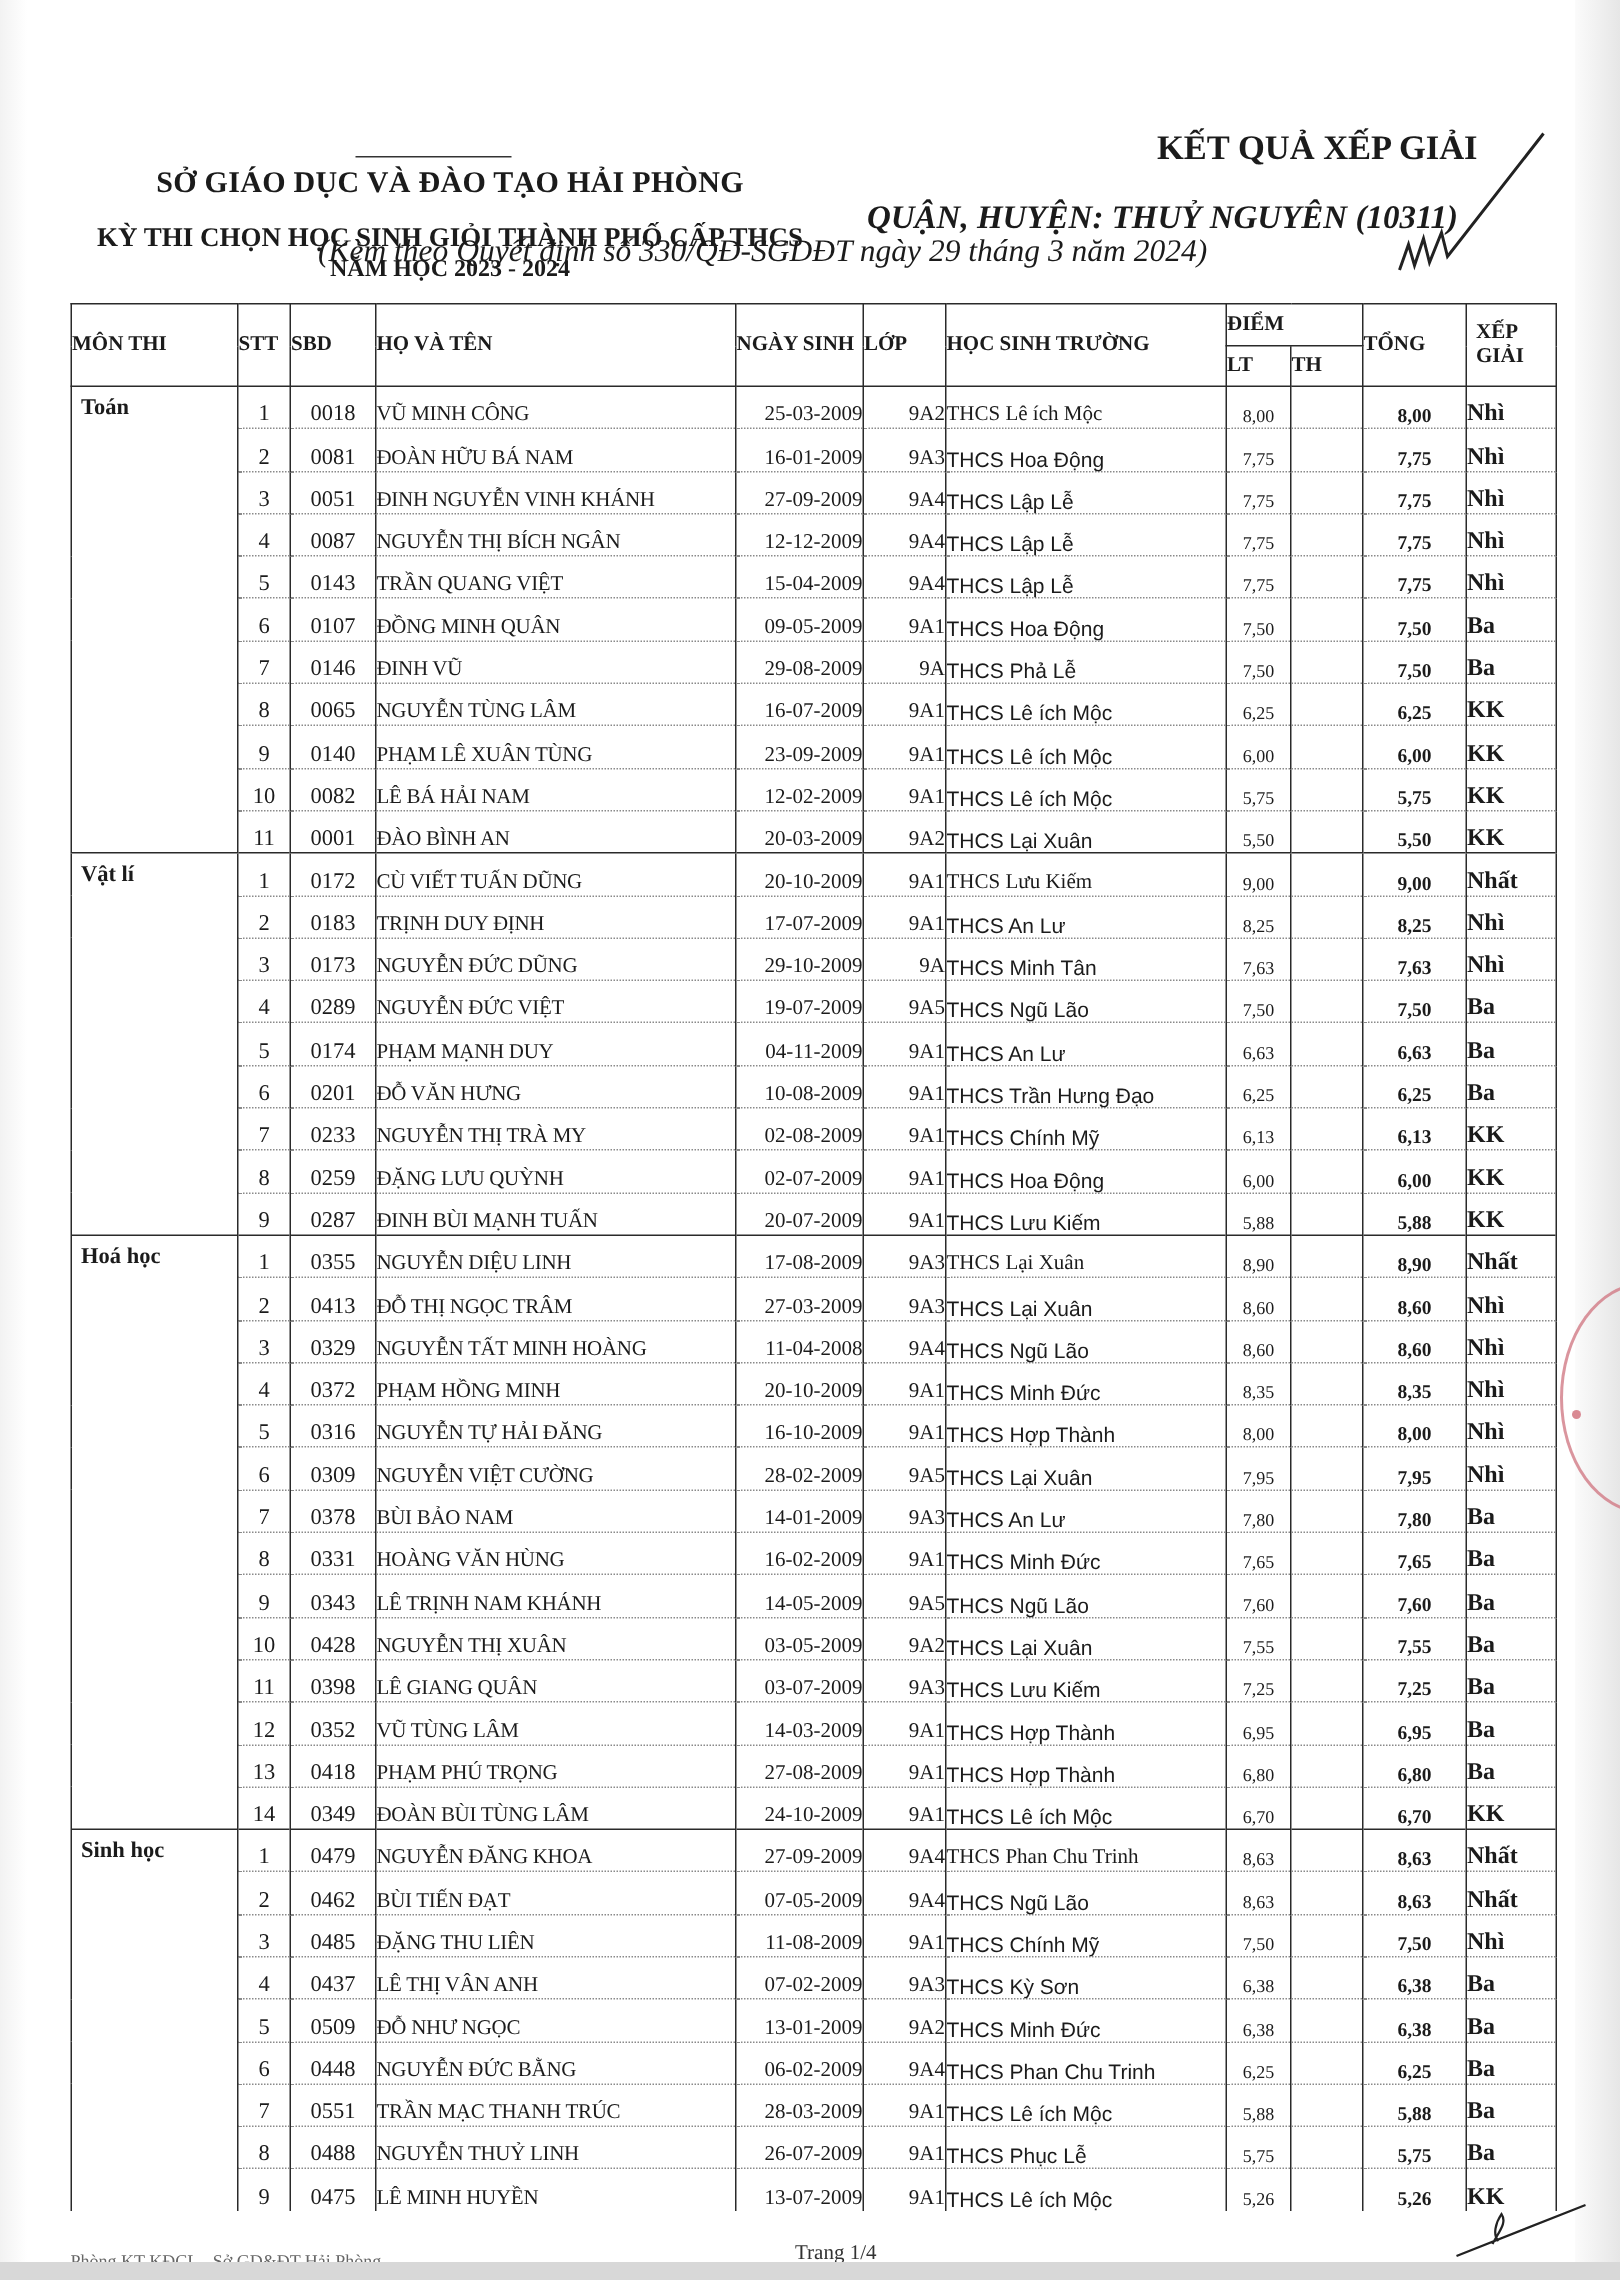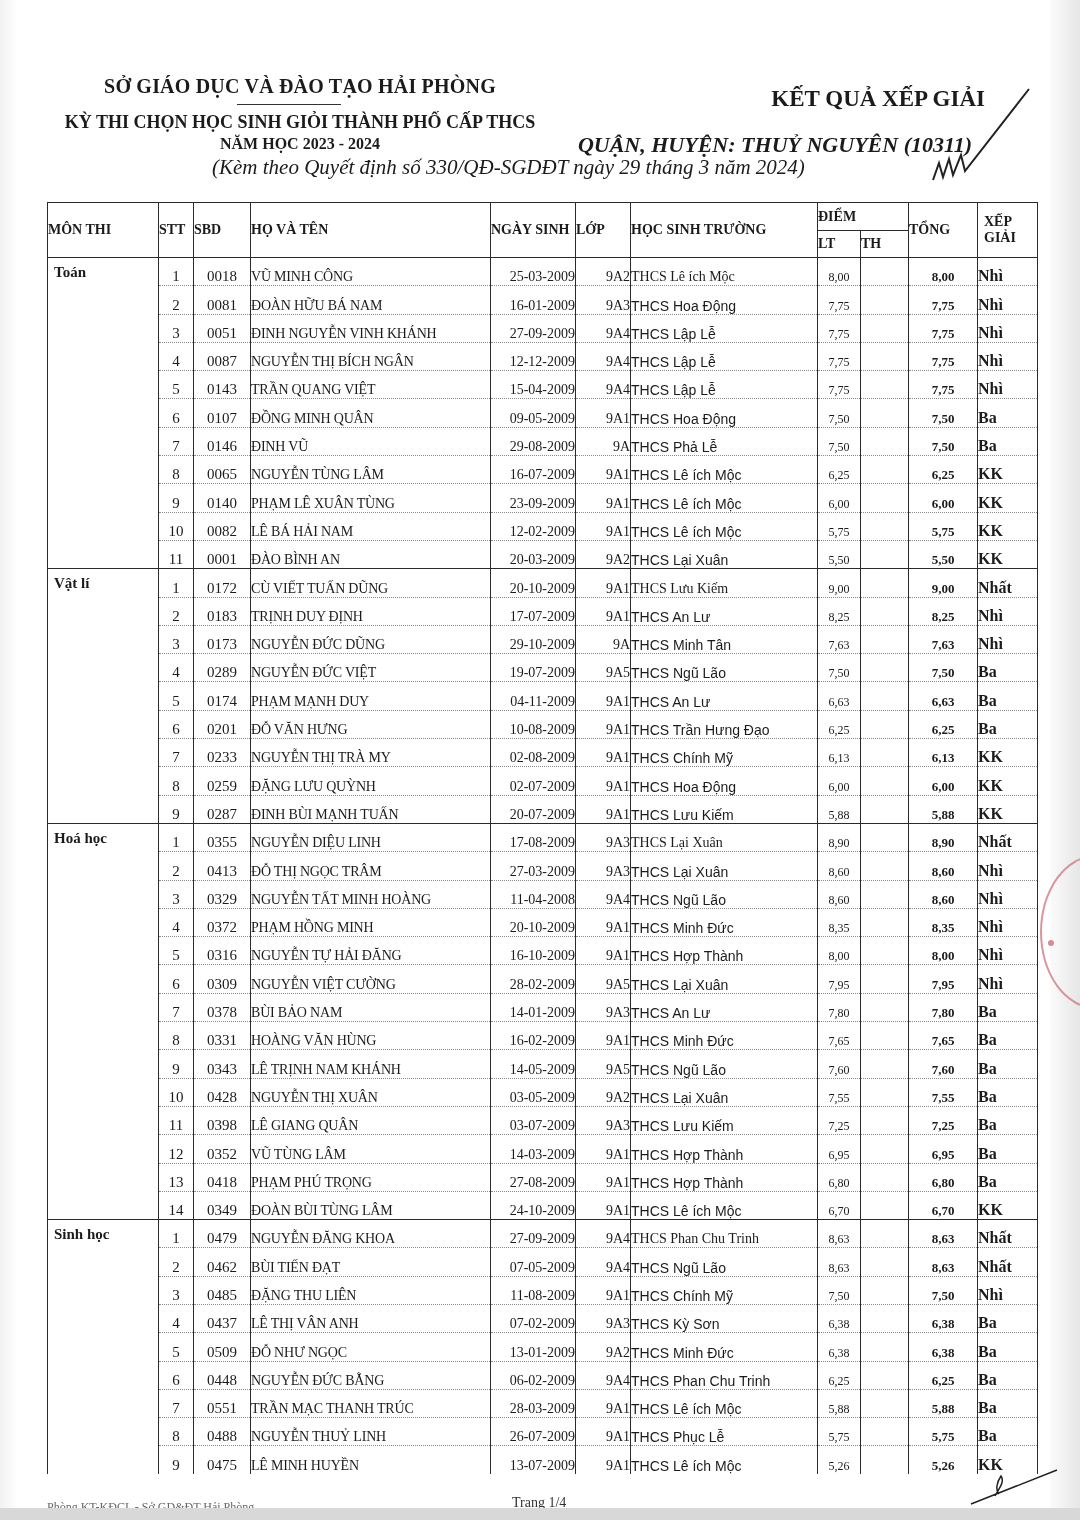--- a/index.html
+++ b/index.html
@@ -4,21 +4,21 @@
 <style>
   html, body { margin:0; padding:0; }
   body {
     width:1080px; height:1520px; background:#ffffff; position:relative; overflow:hidden;
     font-family:"Liberation Serif","DejaVu Serif",serif; color:#1b1b1b;
   }
   .page-edge { position:absolute; left:0; top:0; width:18px; height:1520px; background:linear-gradient(to right,#f2f2f2,#fff); }
   .page-edge-r { position:absolute; right:0; top:0; width:30px; height:1520px; background:linear-gradient(to left,#e6e6e6,#fbfbfb); }
   .bottom-bar { position:absolute; left:0; bottom:0; width:1080px; height:12px; background:#d8d8d8; }
 
-  .hdr-left { position:absolute; left:50px; width:500px; text-align:center; font-weight:bold; }
+  .hdr-left { position:absolute; left:50px; width:500px; text-align:center; font-weight:bold;margin-top:36px; }
   #org { top:75px; font-size:20px; letter-spacing:0.2px; }
   #org-line { position:absolute; left:237px; top:104px; width:104px; height:1px; background:#333; }
   #exam { top:112px; font-size:18px; }
   #year { top:135px; font-size:16px; }
   .hdr-right { position:absolute; left:565px; width:420px; text-align:center; font-weight:bold; }
   #rtitle { top:86px; font-size:23px;text-align:right; }
   #rdistrict { top:132px; font-size:22px;font-style:italic; }
   #decision { position:absolute; left:212px; top:155px; font-size:21px; font-style:italic; white-space:nowrap; }
   .sig { position:absolute; }
 
@@ -37,21 +37,21 @@
   td.c { text-align:center; }
   td.name { font-size:14px; padding-left:8px; letter-spacing:-0.2px; }
   td.school { font-family:"Liberation Sans","DejaVu Sans",sans-serif; font-size:14px; padding-left:7px; }
   td.lt { font-size:12px; text-align:center; }
   td.tong { font-size:13px; font-weight:bold; text-align:center; }
   td.award { font-weight:bold; font-size:16px; padding-left:4px; text-align:left; }
   td.dob { font-size:14px; text-align:right; }
   td.cls { font-size:14px; text-align:right; }
 
   #footer-left { position:absolute; left:47px; top:1500px; font-size:12px; color:#666; }
-  #footer-page { position:absolute; left:512px; top:1495px; font-size:14px; color:#333; }
+  #footer-page { position:absolute; left:530px; top:1495px; font-size:14px; color:#333; }
   .stamp { position:absolute; left:1040px; top:855px; width:110px; height:150px; border:2px solid #d27b86; border-radius:50%; border-right:none; opacity:0.8; }
   .stamp-dot { position:absolute; left:1048px; top:940px; width:6px; height:6px; border-radius:50%; background:#d98a93; }
 </style>
 </head>
 <body>
 
 <div class="page-edge"></div>
 <div class="page-edge-r"></div>
 
 <div id="org" class="hdr-left">SỞ GIÁO DỤC VÀ ĐÀO TẠO HẢI PHÒNG</div>

